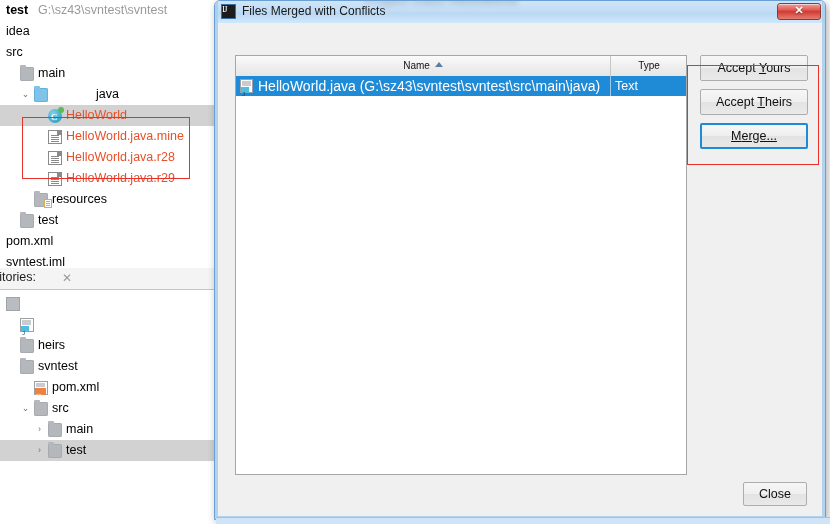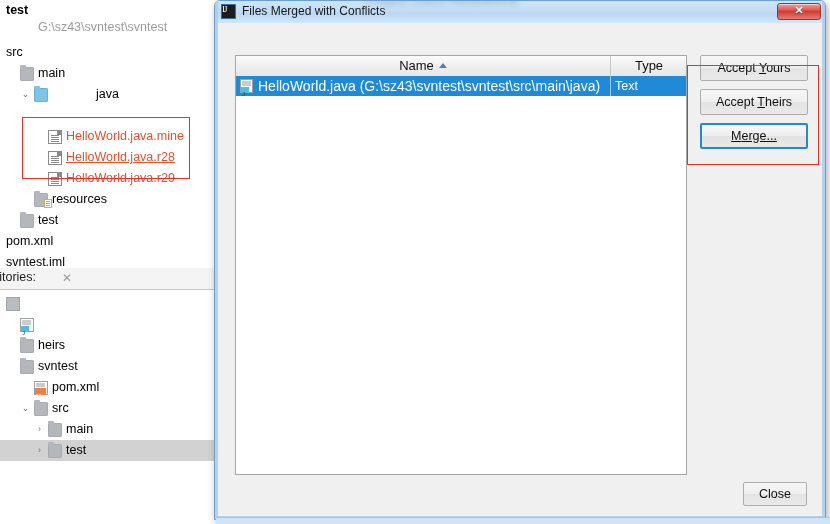--- a/index.html
+++ b/index.html
@@ -156,21 +156,21 @@
     position:absolute;left:20px;top:32px;width:452px;height:420px;
     background:#fff;border:1px solid #a6a6a6;box-sizing:border-box;overflow:hidden;
   }
   #table-head{
     position:absolute;left:0;top:0;width:100%;height:20px;
     background:linear-gradient(to bottom,#fbfbfb 0%,#efefef 50%,#e6e6e6 100%);
     border-bottom:1px solid #b6b6b6;
   }
   #table-head .th{
     position:absolute;top:0;height:20px;line-height:20px;text-align:center;
-    font-size:13px;color:#111;
+    font-size:10px;color:#111;
   }
   #table-head .th.name{left:0;width:374px;border-right:1px solid #c6c6c6;}
   #table-head .th.type{left:375px;width:76px;}
   #table-head .sortarrow{
     display:inline-block;margin-left:5px;border-left:4px solid transparent;
     border-right:4px solid transparent;border-bottom:5px solid #5b7fa3;vertical-align:2px;
   }
   .trow{
     position:absolute;left:0;top:20px;width:100%;height:20px;line-height:20px;
     background:#1f8ad6;color:#ffffff;
@@ -218,45 +218,54 @@
   #bottom-strip{position:absolute;left:216px;bottom:0;width:614px;height:6px;background:#cfe4f7;border-top:1px solid #9fc3e6;}
 </style>
 </head>
 <body>
 
 <div id="ide-background">
 
   <div id="project-tree">
       <div class="tree-row" style="top: 0px; position: absolute; left: 0px; right: 0px;">
         <span class="lbl bold" style="left: 6px;">test</span>
-        <span class="lbl path-gray" style="left: 38px; margin-top: 17px;">G:\sz43\svntest\svntest</span>
+        <span class="lbl path-gray" style="left: 38px;">G:\sz43\svntest\svntest</span>
+      </div>
+      <div class="tree-row" style="top: 21px; position: absolute; left: 0px; right: 0px;">
+        <span class="lbl" style="left: 6px;">idea</span>
       </div>
       <div class="tree-row" style="top: 42px; position: absolute; left: 0px; right: 0px;">
         <span class="lbl" style="left: 6px;">src</span>
       </div>
       <div class="tree-row" style="top: 63px; position: absolute; left: 0px; right: 0px;">
         <span class="ico ic-folder" style="left: 20px;"></span>
         <span class="lbl" style="left: 38px;">main</span>
       </div>
       <div class="tree-row" style="top: 84px; position: absolute; left: 0px; right: 0px;">
         <span class="twisty" style="left: 20px;">⌄</span>
         <span class="ico ic-folder blue" style="left: 34px;"></span>
         <span class="lbl" style="left: 52px; padding-left: 44px;">java</span>
       </div>
+      <div class="tree-row selected" style="top: 105px; position: absolute; left: 0px; right: 0px;">
+        <span class="ico ic-class" style="left: 48px;">
+          <span class="grn"></span>
+        </span>
+        <span class="lbl red" style="left: 66px;">HelloWorld</span>
+      </div>
       <div class="tree-row" style="top: 126px; position: absolute; left: 0px; right: 0px;">
         <span class="ico ic-file" style="left: 48px;">
           <span class="corner"></span>
         </span>
         <span class="lbl red" style="left: 66px;">HelloWorld.java.mine</span>
       </div>
       <div class="tree-row" style="top: 147px; position: absolute; left: 0px; right: 0px;">
         <span class="ico ic-file" style="left: 48px;">
           <span class="corner"></span>
         </span>
-        <span class="lbl red" style="left: 66px; text-decoration: underline;">HelloWorld.java.r28</span>
+        <span class="lbl red" style="left: 66px;">HelloWorld.java.r28</span>
       </div>
       <div class="tree-row" style="top: 168px; position: absolute; left: 0px; right: 0px;">
         <span class="ico ic-file" style="left: 48px;">
           <span class="corner"></span>
         </span>
         <span class="lbl red" style="left: 66px;">HelloWorld.java.r29</span>
       </div>
       <div class="tree-row" style="top: 189px; position: absolute; left: 0px; right: 0px;">
         <span class="ico ic-folder" style="left: 34px;">
           <span class="res-lines">

